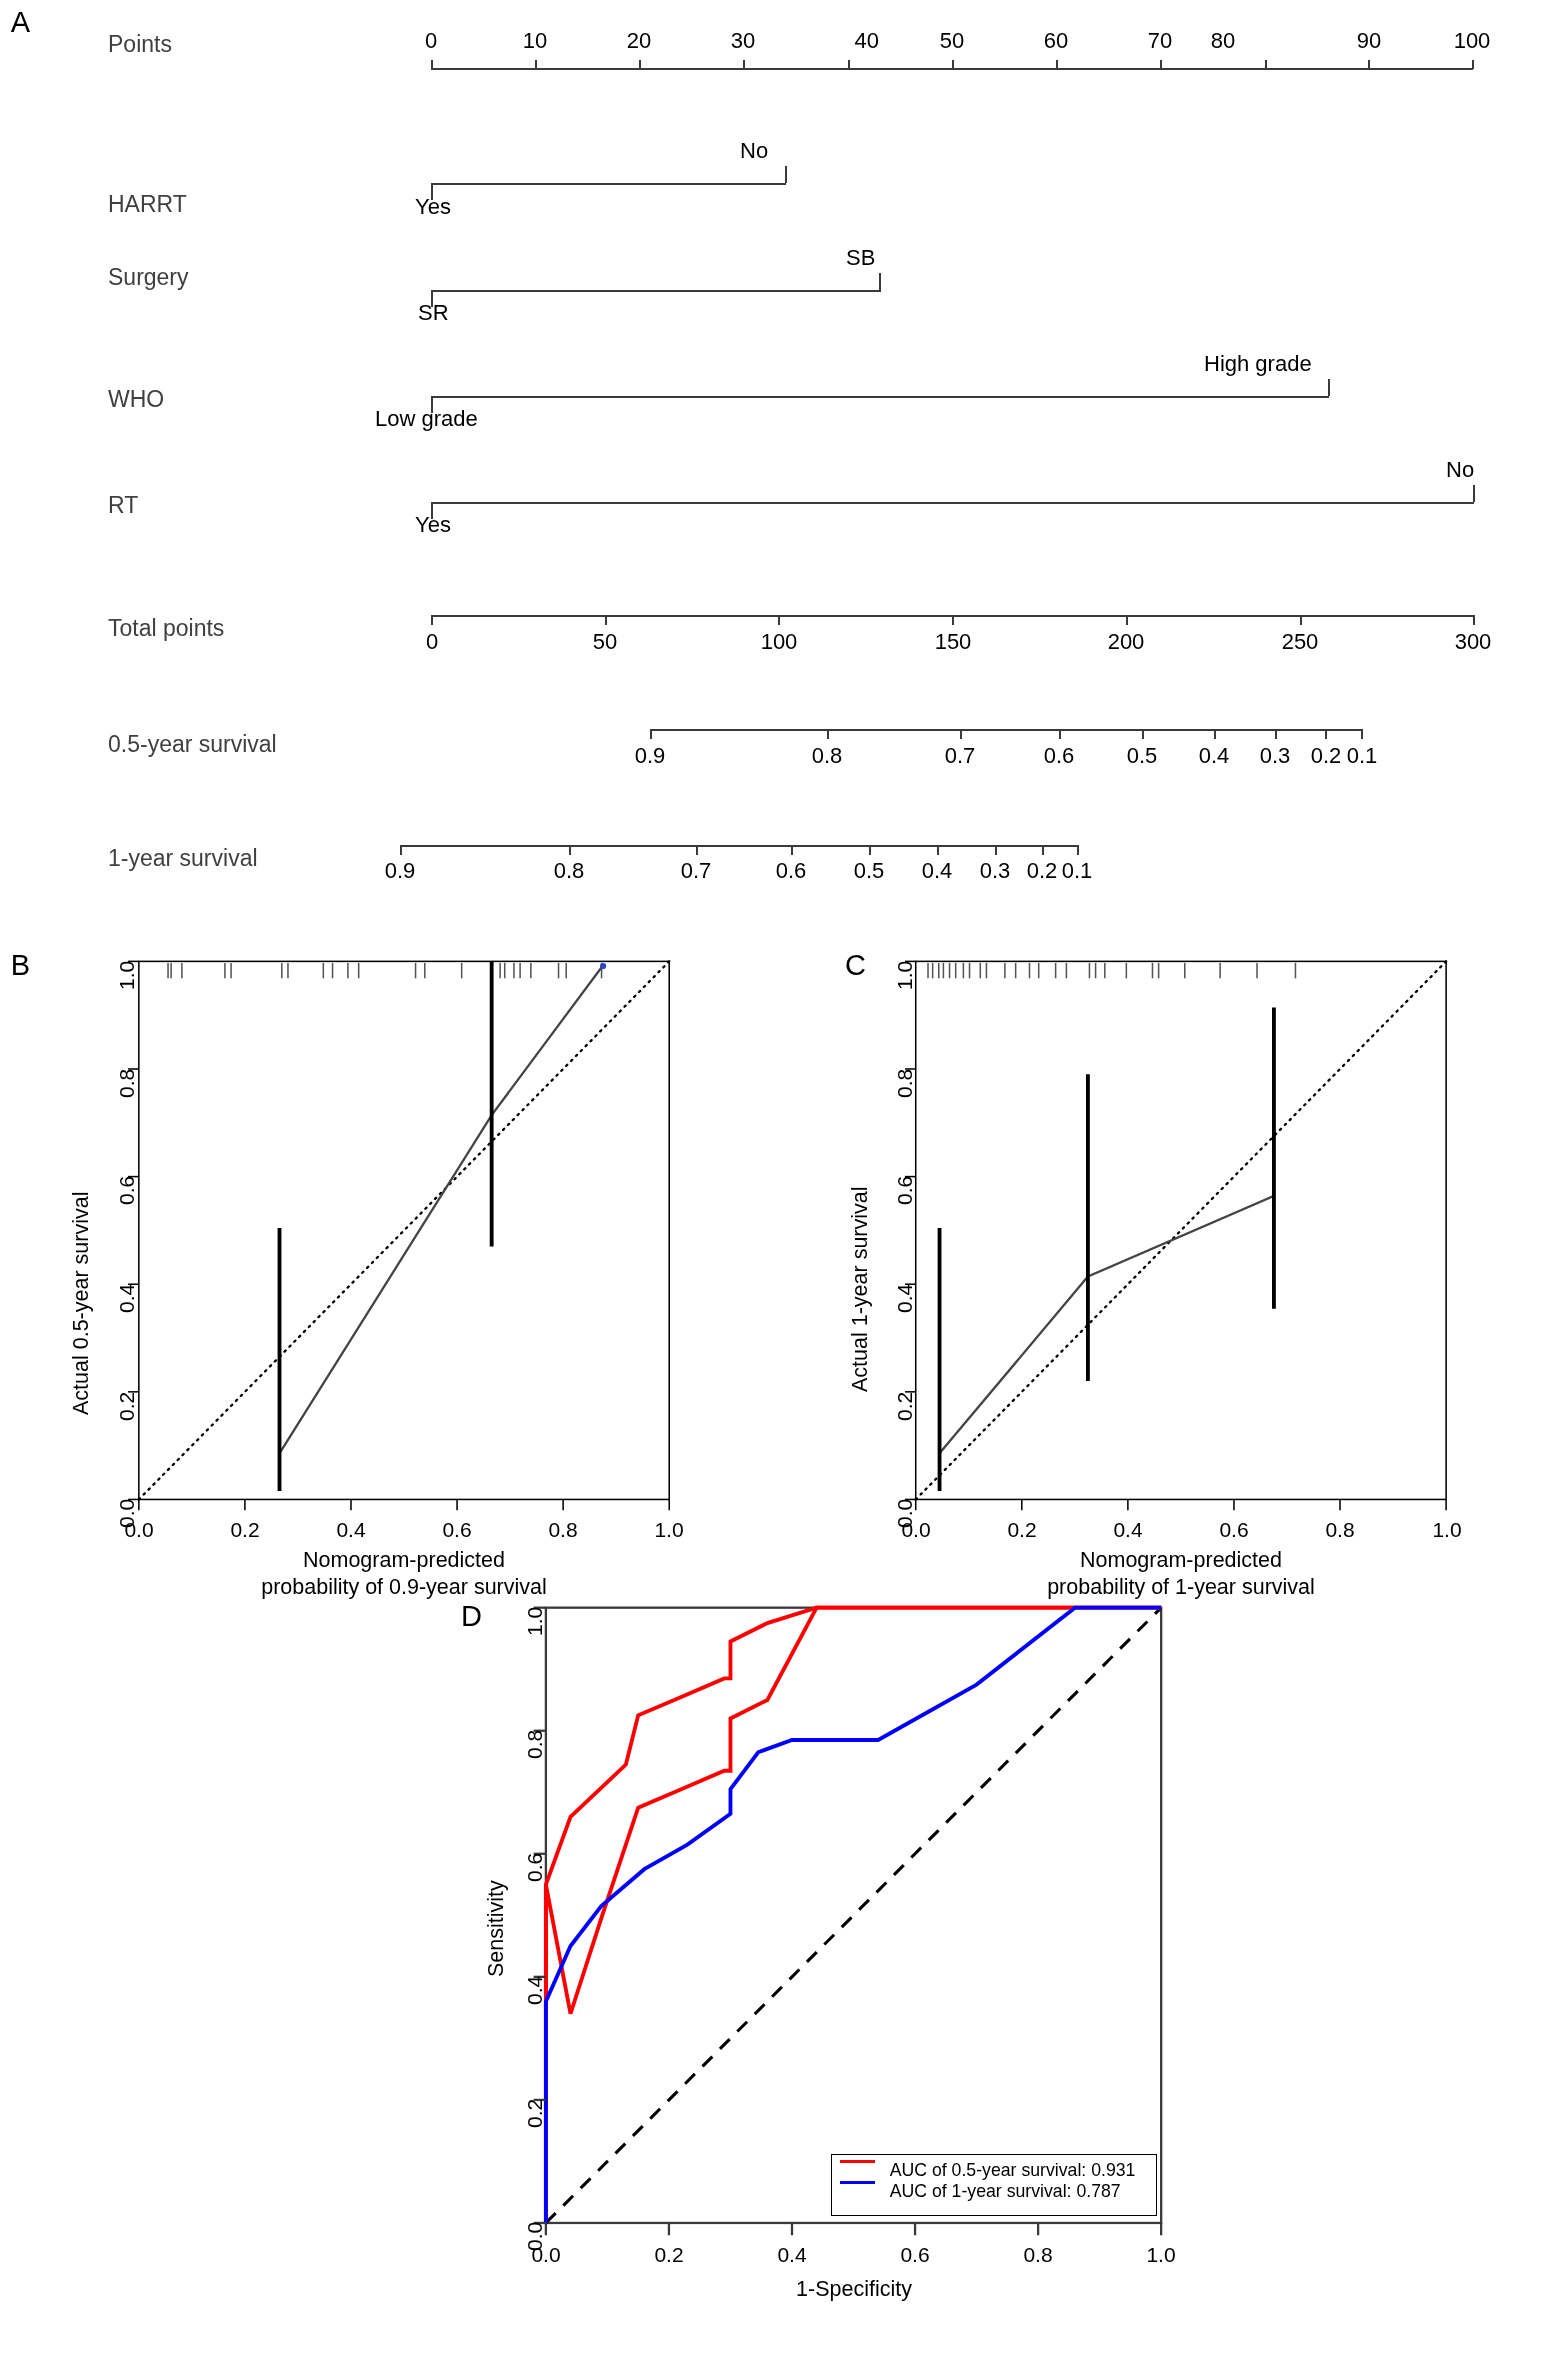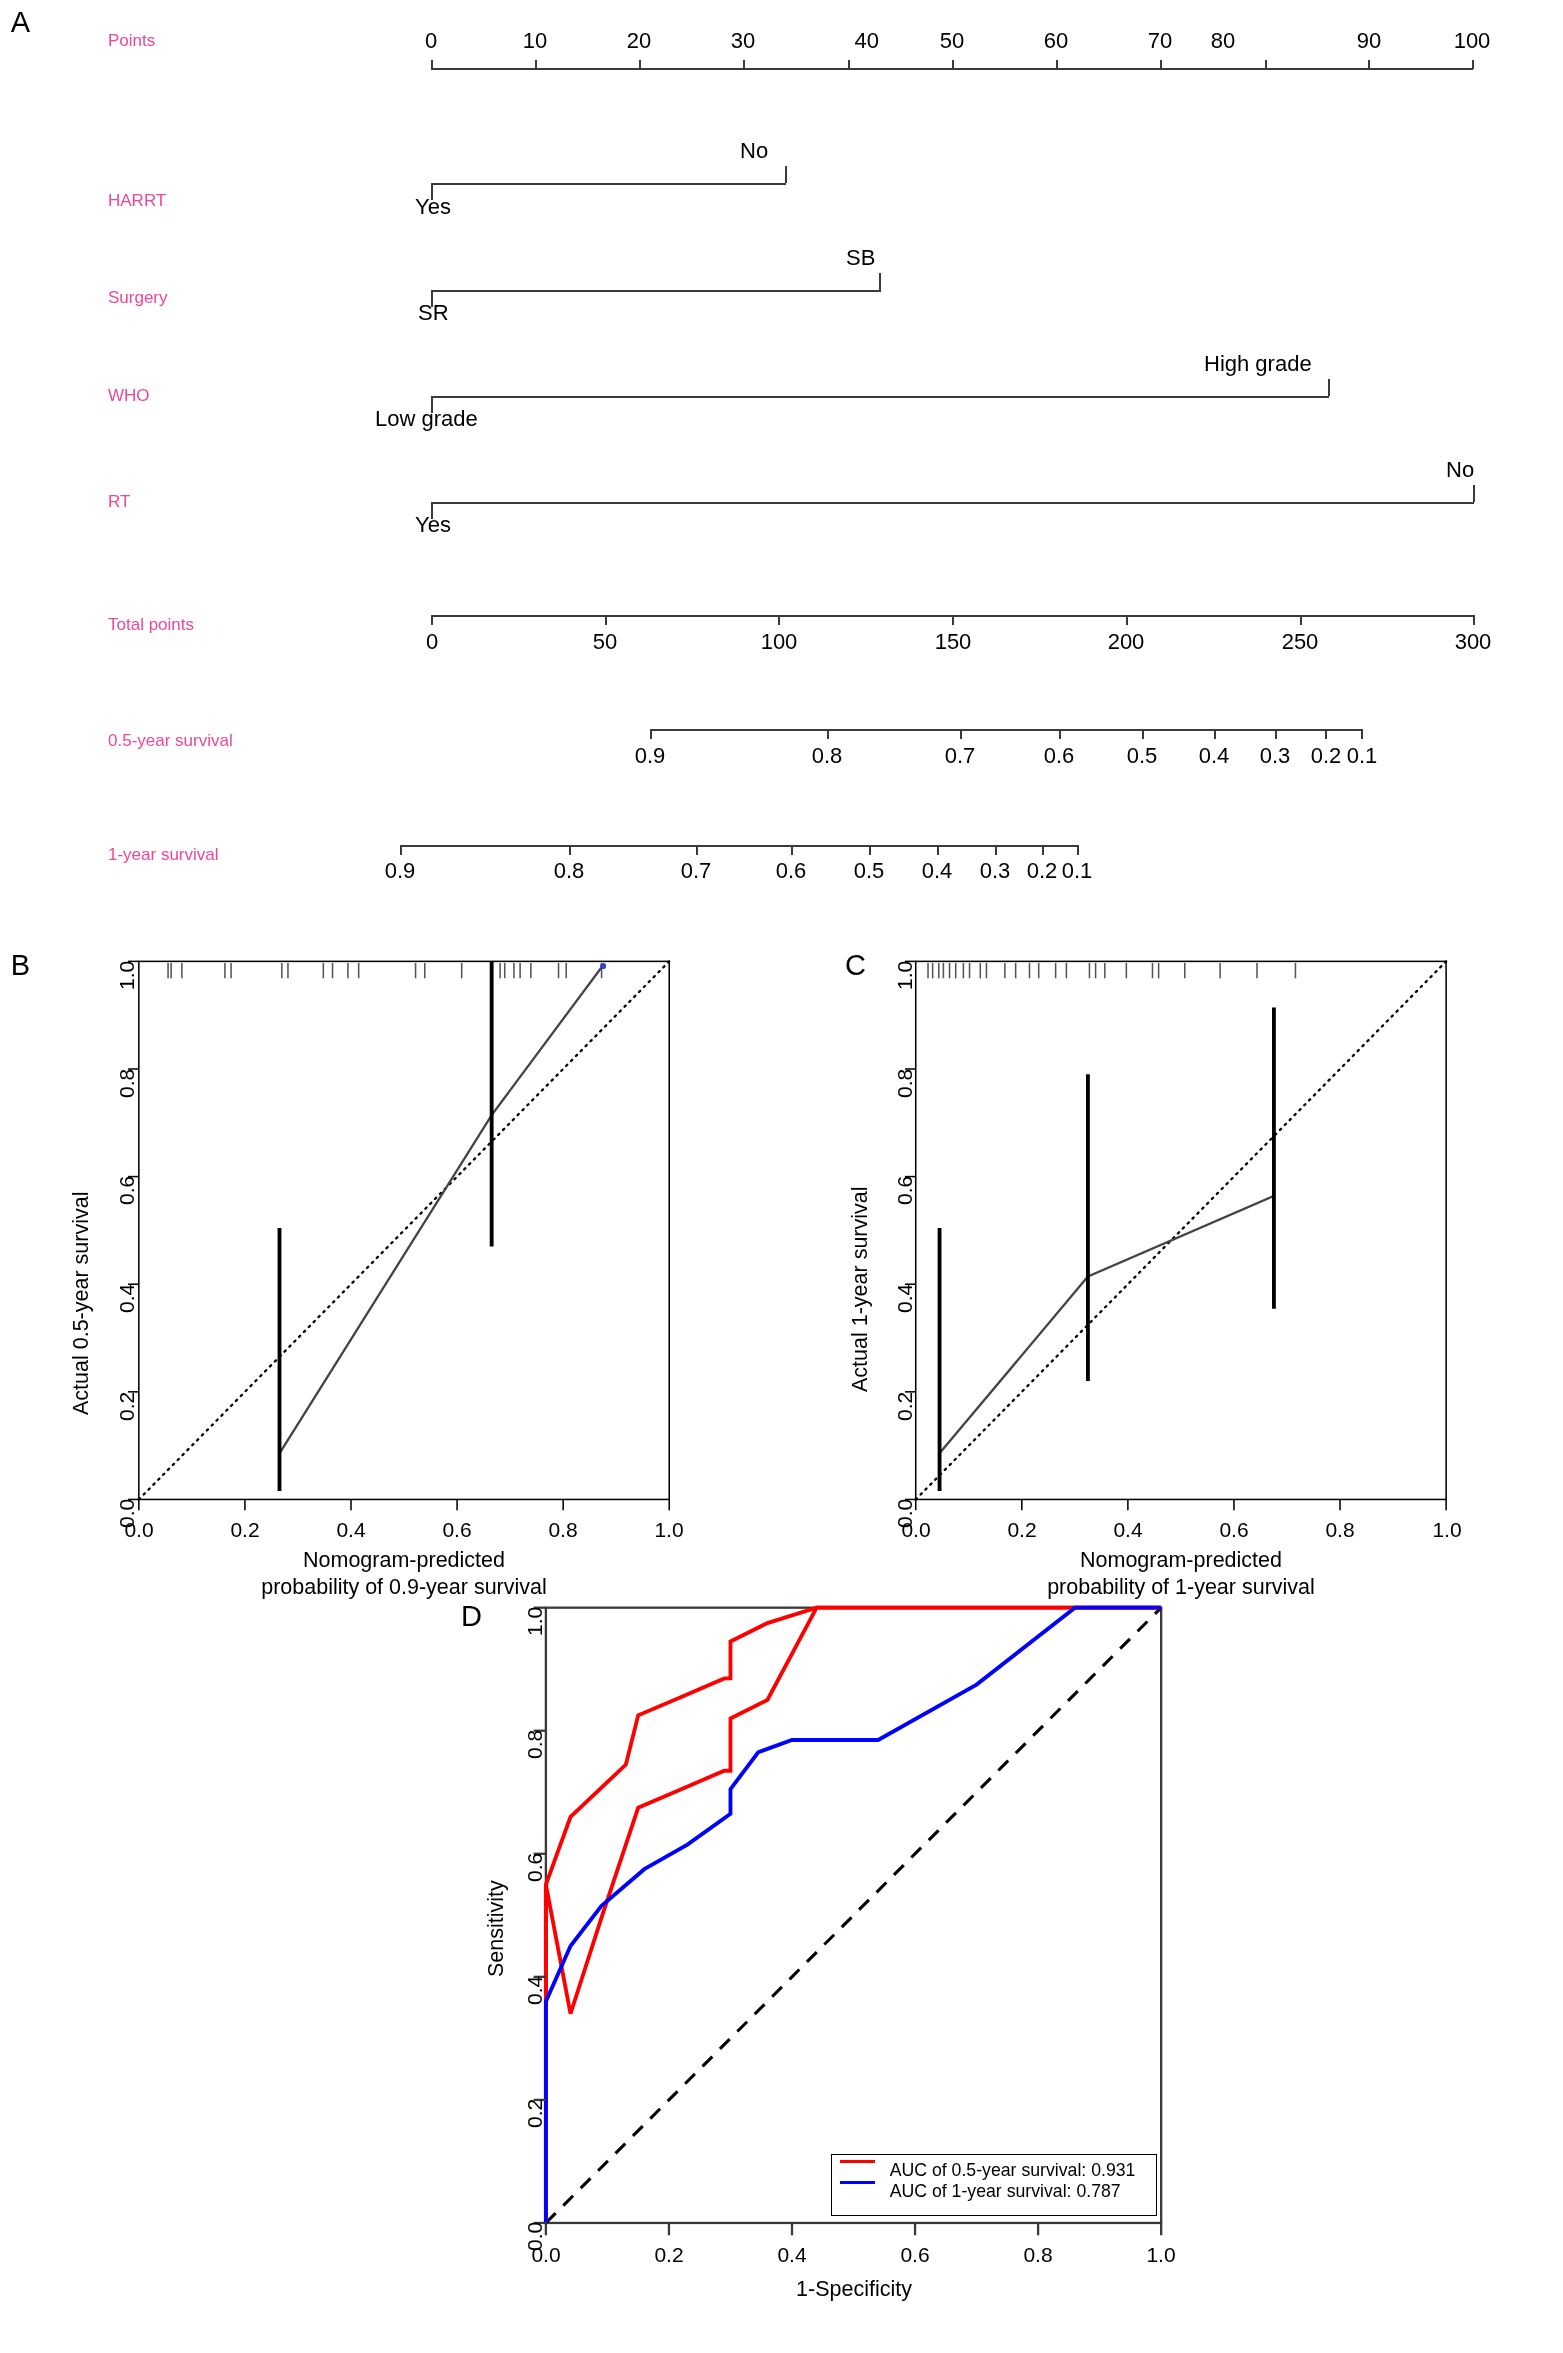--- a/index.html
+++ b/index.html
@@ -1,20 +1,20 @@
 <!DOCTYPE html>
 <html style="font-size:12.3px"><head>
 <meta charset="utf-8">
 <style>
   html,body{margin:0;padding:0;background:#ffffff;}
   body{width:1563px;height:2354px;position:relative;font-family:"Liberation Sans",sans-serif;color:#000;}
   .panel-letter{position:absolute;font-size:29px;font-family:"Liberation Sans",sans-serif;color:#000;}
   
   #panelA{position:absolute;left:0;top:0;width:1563px;height:946px;}
-  .nomo-label{position:absolute;font-size:17px;color:#ec4899;white-space:nowrap;}
+  .nomo-label{position:absolute;font-size:23px;color:#404040;white-space:nowrap;}
   .axis-line{position:absolute;background:#3a3a3a;height:1.5px;}
   .tick{position:absolute;background:#3a3a3a;width:1.5px;}
   .tick-label{position:absolute;font-size:22px;color:#000;text-align:center;white-space:nowrap;}
   .cat-label{position:absolute;font-size:22px;color:#000;white-space:nowrap;}
   .axis-tick-lbl{position:absolute;font-size:21px;color:#000;white-space:nowrap;}
   .axis-title{position:absolute;font-size:21.5px;color:#000;white-space:nowrap;text-align:center;}
   .vert-title{position:absolute;font-size:21.5px;color:#000;white-space:nowrap;transform-origin:0 0;transform:rotate(-90deg);}
   .vert-lbl{position:absolute;font-size:21px;color:#000;white-space:nowrap;transform-origin:0 0;transform:rotate(-90deg);}
   svg{display:block;}
   .legend-box{position:absolute;border:1.5px solid #000;background:#fff;padding:4.6px 7.7px;box-sizing:border-box;}
@@ -24,21 +24,21 @@
 </style>
 </head>
 <body>
 
 <div id="panelA">
 
   <div class="panel-letter" style="left:10.8px;top:6.2px;">A</div>
 
   <div class="nomo-label" style="left:108px;top:31px;">Points</div>
   <div class="nomo-label" style="left:108px;top:191px;">HARRT</div>
-  <div class="nomo-label" style="left:108px;top:288px;">Surgery</div>
+  <div class="nomo-label" style="left:108px;top:264px;">Surgery</div>
   <div class="nomo-label" style="left:108px;top:386px;">WHO</div>
   <div class="nomo-label" style="left:108px;top:492px;">RT</div>
   <div class="nomo-label" style="left:108px;top:615px;">Total points</div>
   <div class="nomo-label" style="left:108px;top:731px;">0.5-year survival</div>
   <div class="nomo-label" style="left:108px;top:845px;">1-year survival</div>
 
   <div class="axis-line" style="left:431px;top:68px;width:1042px;"></div>
   <div class="tick" style="left:431px;top:60px;height:8.5px;"></div>
   <div class="tick" style="left:535px;top:60px;height:8.5px;"></div>
   <div class="tick" style="left:639px;top:60px;height:8.5px;"></div>

